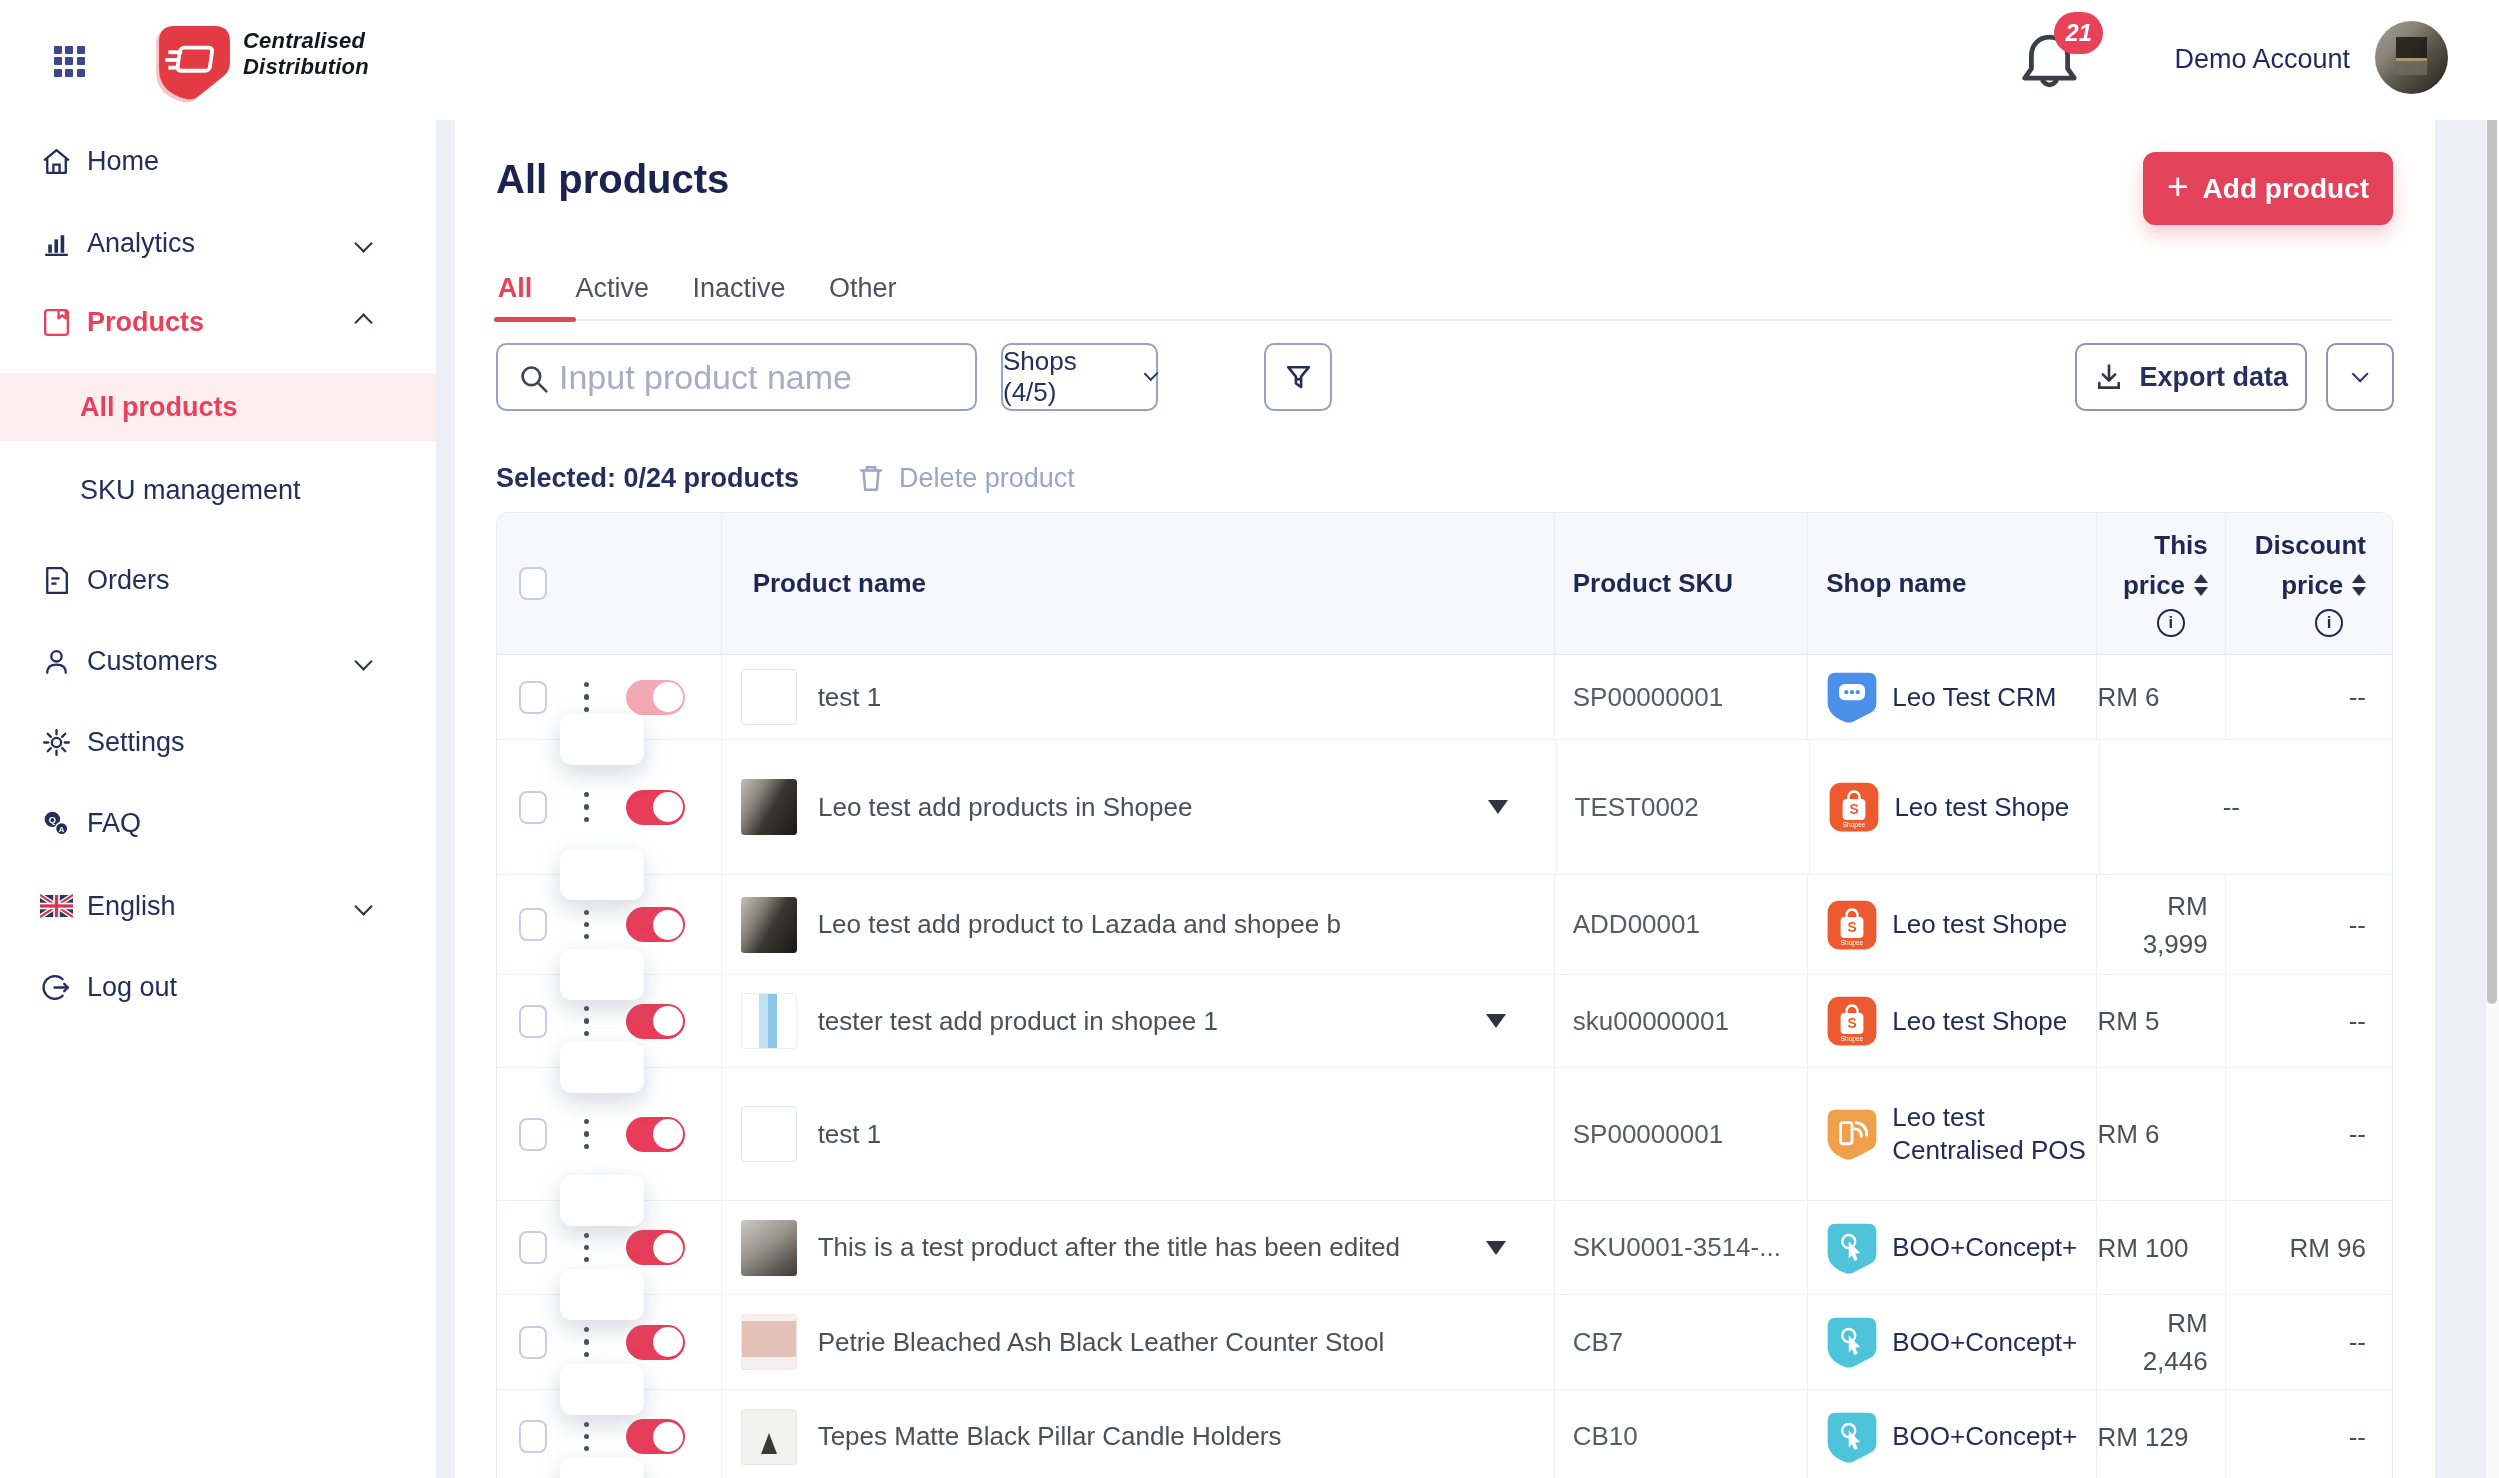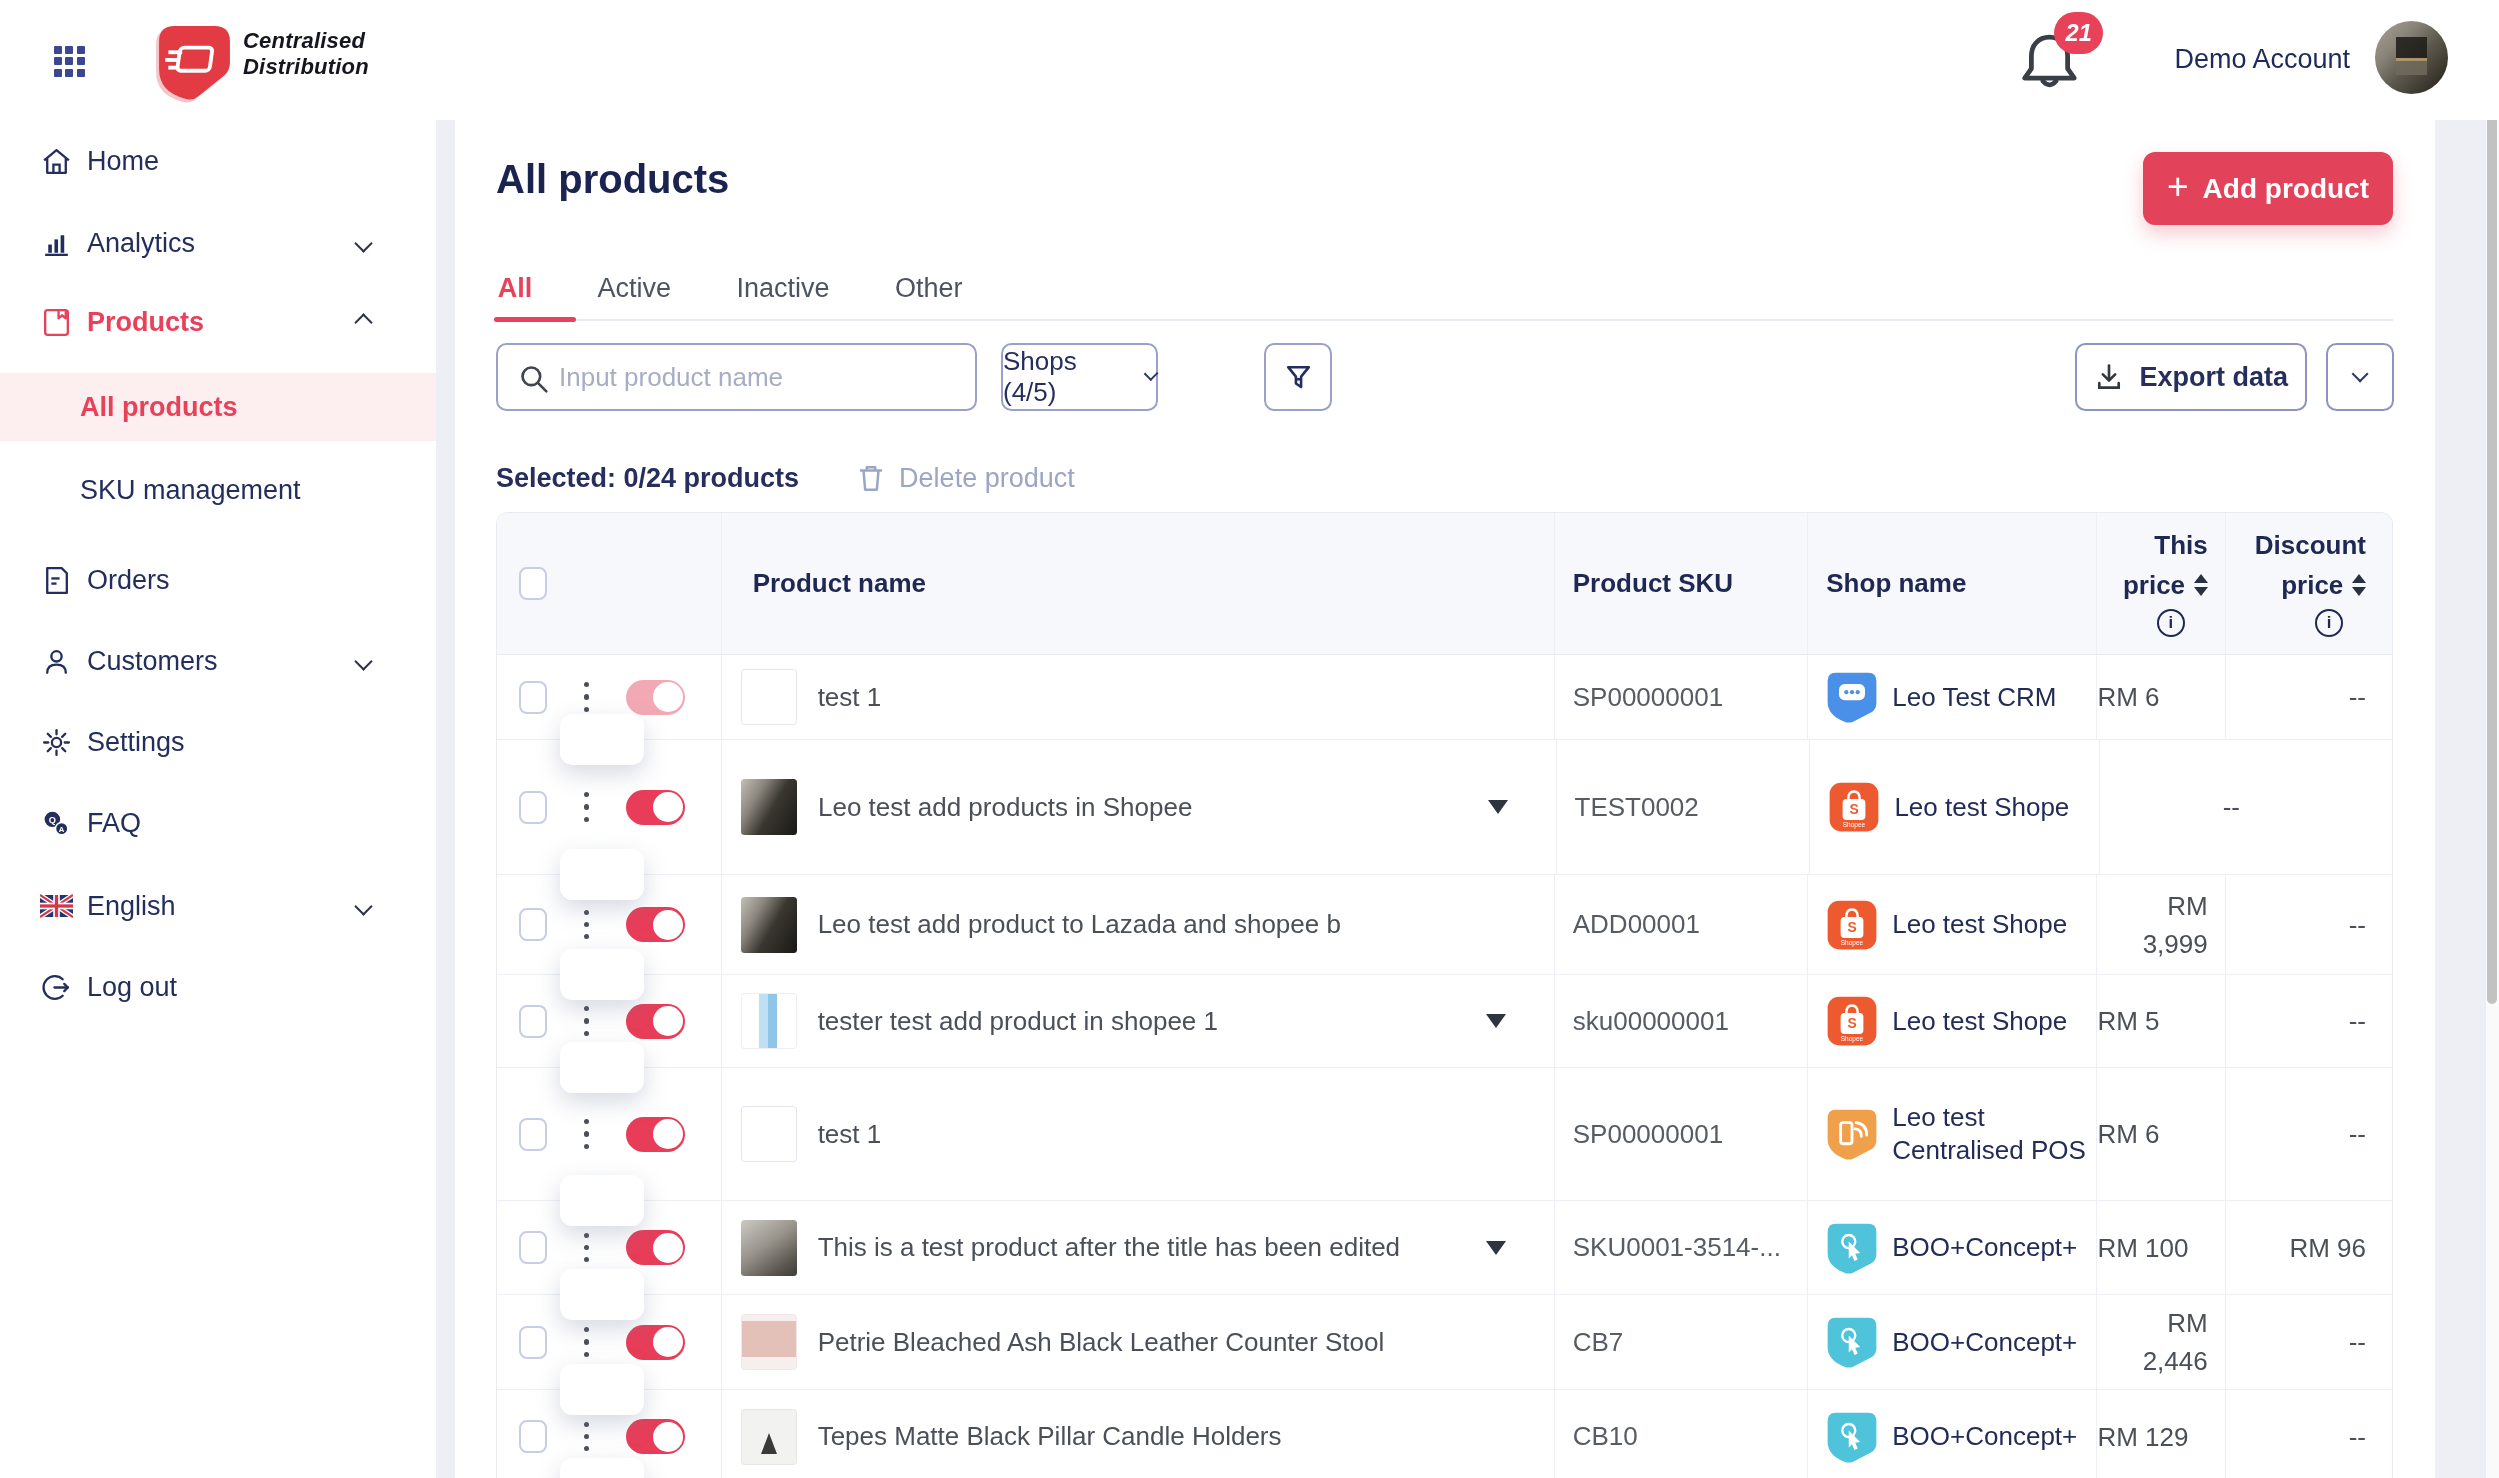--- a/index.html
+++ b/index.html
@@ -44,30 +44,30 @@
   .side-item .caret { position:absolute; left:357px; }
 
   
   .content { position:absolute; left:455px; top:120px; width:1980px; height:1359px; background:#fff; overflow:hidden; }
   .page-title { position:absolute; left:41px; top:37px; font-size:40px; font-weight:800; color:#1b2350; }
   .add-btn { position:absolute; left:1688px; top:32px; width:250px; height:73px; background:#e2435a; border-radius:12.2px;
     color:#fff; display:flex; align-items:center; justify-content:center; gap:14px; font-size:28px; font-weight:700;
     box-shadow:0 8.7px 19px rgba(226,67,90,.28); cursor:pointer; }
   .add-btn .plus { font-size:37px; font-weight:300; line-height:0; margin-top:-3.5px; }
 
-  .tabs { position:absolute; left:41px; top:142px; height:52px; display:flex; gap:62px; }
+  .tabs { position:absolute; left:41px; top:142px; height:52px; display:flex; gap:40px; }
   .tab { font-size:27px; font-weight:500; color:#4d5361; padding:0 1.7px; display:flex; align-items:center; cursor:pointer; }
   .tab.active { color:#e8415a; font-weight:600; }
   .tab-track { position:absolute; left:41px; top:199px; width:1897px; height:1.7px; background:#e9eaf2; }
   .tab-bar { position:absolute; left:39px; top:197px; width:82px; height:5.2px; background:#e8415a; border-radius:2.6px; }
 
   .search-box { position:absolute; left:41px; top:223px; width:481px; height:68px; border:2.2px solid #9aa1c8; border-radius:10.5px;
     background:#fff; display:flex; align-items:center; padding-left:61px; }
   .search-box svg { position:absolute; left:21px; top:19px; }
-  .search-box input { border:none; outline:none; width:385px; font-size:26px; font-family:"Liberation Sans",sans-serif; color:#333a4d; background:transparent; }
+  .search-box input { border:none; outline:none; width:385px; font-size:34px; font-family:"Liberation Sans",sans-serif; color:#333a4d; background:transparent; }
   .search-box input::placeholder { color:#a6adc4; }
 
   .shops-btn { position:absolute; left:546px; top:223px; width:157px; height:68px; border:2.2px solid #9aa1c8; border-radius:10.5px;
     display:flex; align-items:center; justify-content:center; gap:33px; font-size:26px; font-weight:500; color:#252e5c; cursor:pointer; background:#fff; }
   .shops-btn .caret { margin-top:-7px; border-color:#2b3566; border-width:2.2px; width:11.4px; height:11.4px; }
   .filter-btn { position:absolute; left:809px; top:223px; width:68px; height:68px; border:2.2px solid #9aa1c8; border-radius:10.5px;
     display:flex; align-items:center; justify-content:center; cursor:pointer; background:#fff; }
 
   .export-btn { position:absolute; left:1620px; top:223px; width:232px; height:68px; border:2.2px solid #8d94c0; border-radius:10.5px;
     display:flex; align-items:center; justify-content:center; gap:15.7px; font-size:27px; font-weight:700; color:#252e5c; cursor:pointer; background:#fff; }

